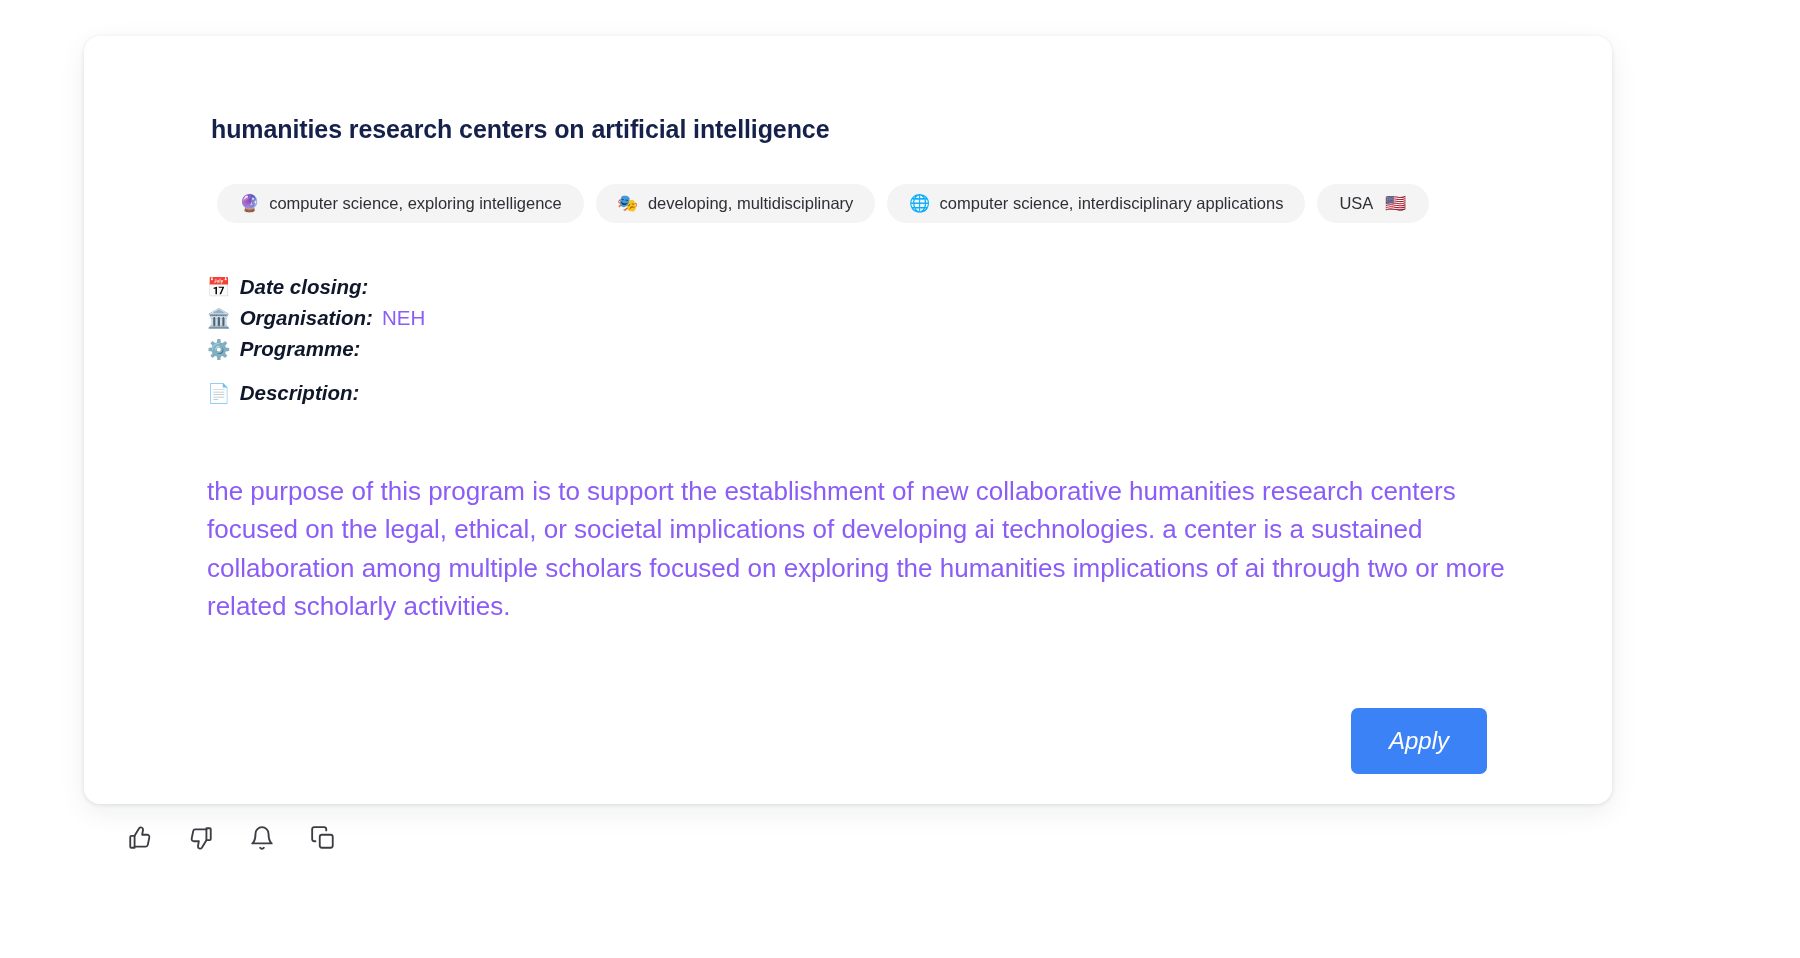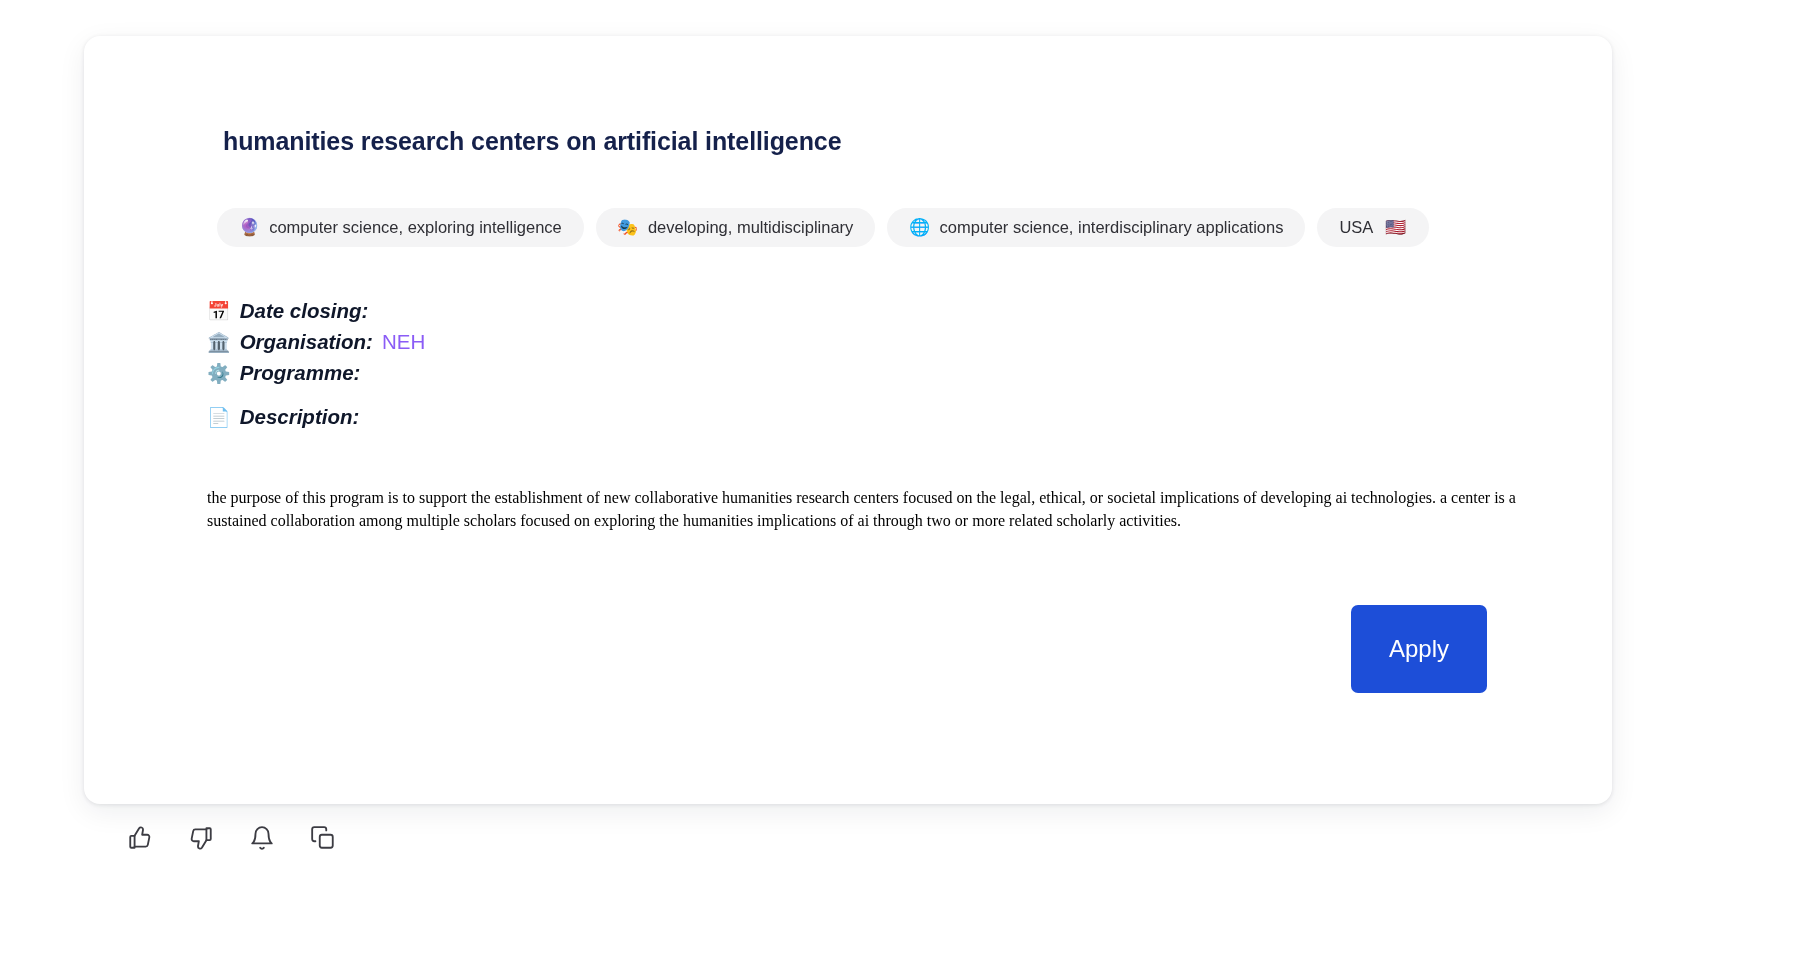--- a/index.html
+++ b/index.html
@@ -32,21 +32,21 @@
     box-sizing: border-box;
     padding: 0;
   }
 
   .card-inner {
     padding: 74px 80px 0 40px;
     box-sizing: border-box;
   }
 
   .title {
-    margin: 16px;
+    margin: 4px;
     padding: 0 0 0 83px;
     font-size: 25px;
     font-weight: bold;
     color: #15214b;
     letter-spacing: -0.1px;
     line-height: 1.2;
   }
 
   .chips {
     display: flex;
@@ -107,42 +107,42 @@
   }
 
   .meta-value {
     color: #8b5cf6;
     font-weight: normal;
   }
 
   .description {
     padding: 37px 0 0 83px;
     max-width: 1370px;
-    font-size: 16px;
+    font-size: 26px;
     line-height: 1.48;
-    color: #000000;
-    font-family: Liberation Serif, serif;
+    color: #8b5cf6;
   }
 
   .apply-wrap {
     display: flex;
     justify-content: flex-end;
     padding: 56px 45px 0 0;
   }
 
   .apply-button {
-    background: #1d4ed8;
+    background: #3b82f6;
     color: #ffffff;
     border: none;
     border-radius: 7px;
     font-family: "Liberation Sans", sans-serif;
     font-size: 24px;
-    padding: 32px 38px;
+    padding: 21px 38px;
     cursor: pointer;
     line-height: 1;
+    font-style: italic;
   }
 
   .actions {
     position: absolute;
     left: 126px;
     top: 824px;
     display: flex;
     align-items: center;
     gap: 33px;
   }

